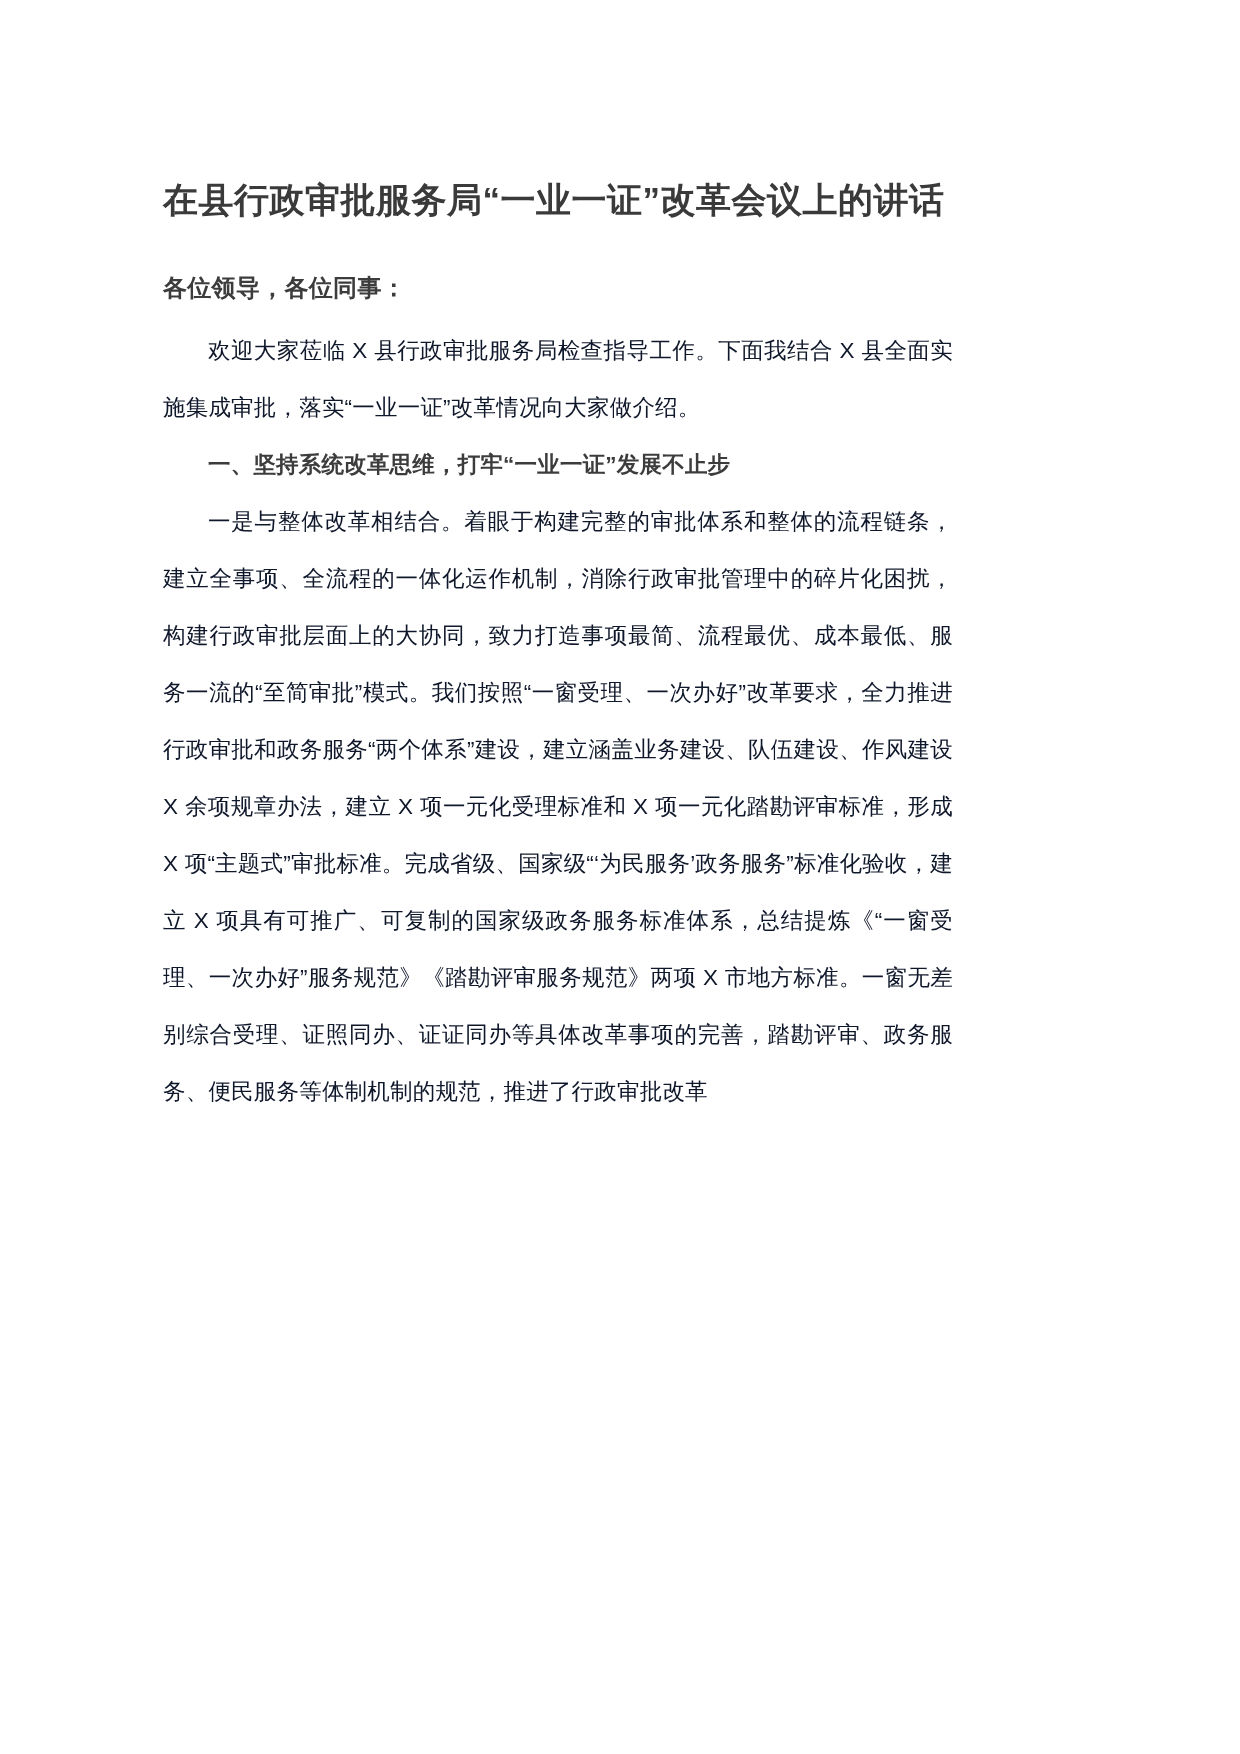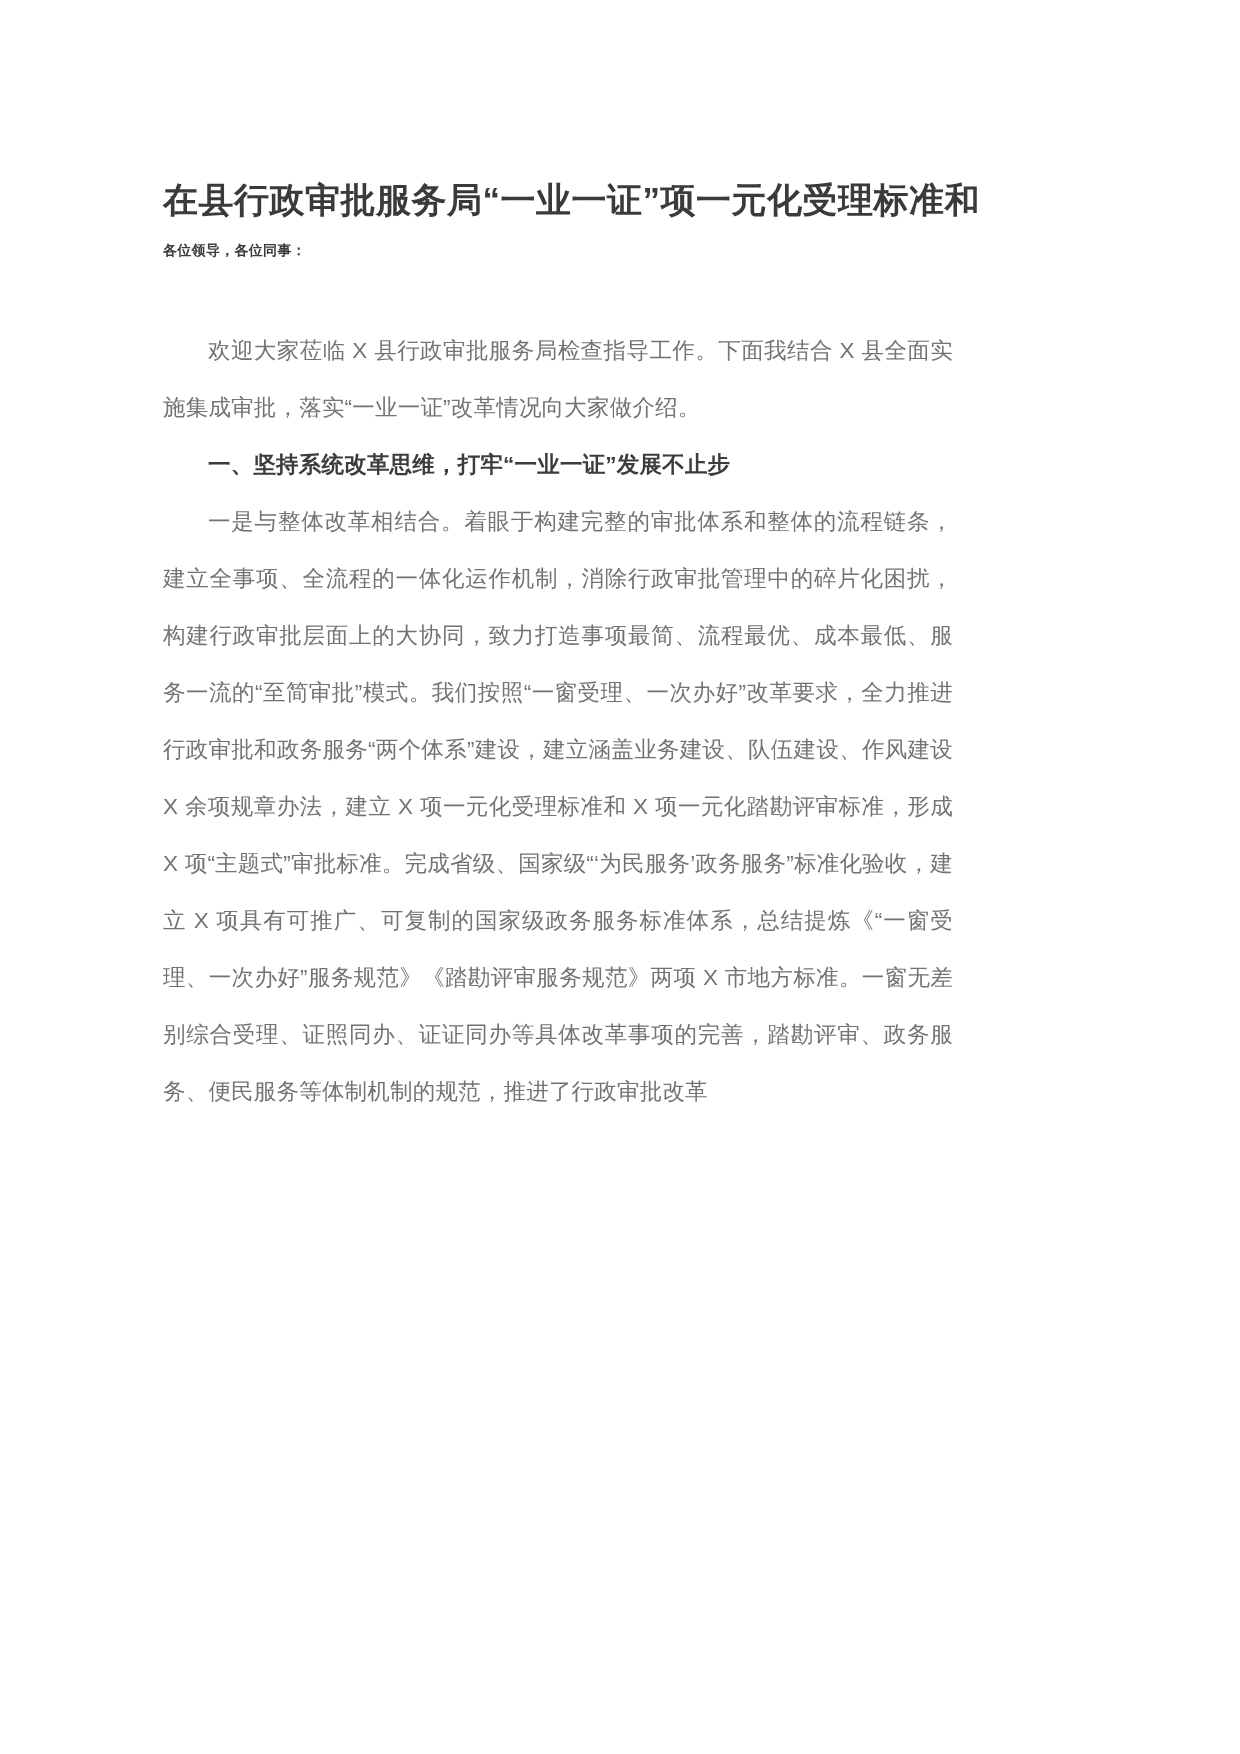--- a/index.html
+++ b/index.html
@@ -36,39 +36,39 @@
     padding: 0;
     position: absolute;
     top: 178px;
     left: 0;
     width: 790px;
     white-space: nowrap;
     line-height: 1.25;
   }
   .salutation {
     position: absolute;
-    top: 240px;
+    top: 270px;
     left: 0;
-    font-size: 14px;
+    font-size: 24px;
     font-weight: bold;
     color: #3c3c3c;
     letter-spacing: 0.3px;
     line-height: 1.5;
   }
   .body-block {
     position: absolute;
     top: 322px;
     left: 0;
     width: 790px;
   }
   p.para {
     margin: 0 0 0 0;
     font-size: 22.5px;
     line-height: 57px;
-    color: #737373;
+    color: #0f172a;
     text-align: justify;
     text-justify: inter-ideograph;
     text-indent: 2em;
     letter-spacing: 0.2px;
   }
   h2.section-heading {
     margin: 0;
     font-size: 22.5px;
     font-weight: bold;
     line-height: 57px;
@@ -79,21 +79,21 @@
   .lead {
     font-weight: normal;
   }
 </style>
 </head>
 <body>
 
 <div class="page">
   <div class="content">
 
-    <h1 class="doc-title">在县行政审批服务局“一业一证”项一元化受理标准和</h1>
+    <h1 class="doc-title">在县行政审批服务局“一业一证”改革会议上的讲话</h1>
 
     <div class="salutation">各位领导，各位同事：</div>
 
     <div class="body-block">
 
       <p class="para">欢迎大家莅临 X 县行政审批服务局检查指导工作。下面我结合 X 县全面实施集成审批，落实“一业一证”改革情况向大家做介绍。</p>
 
       <h2 class="section-heading">一、坚持系统改革思维，打牢“一业一证”发展不止步</h2>
 
 

